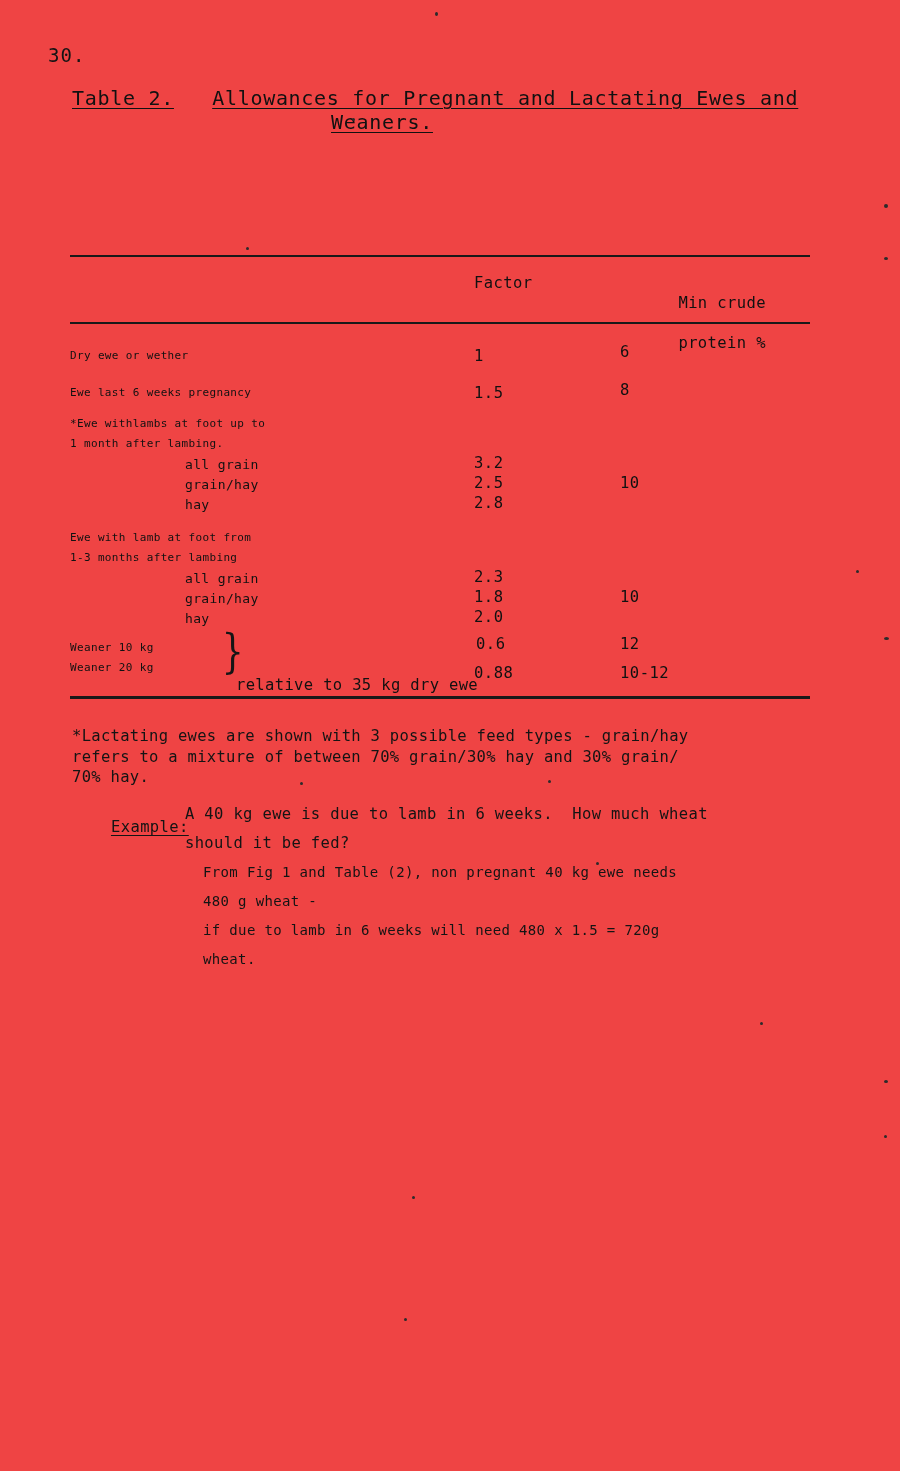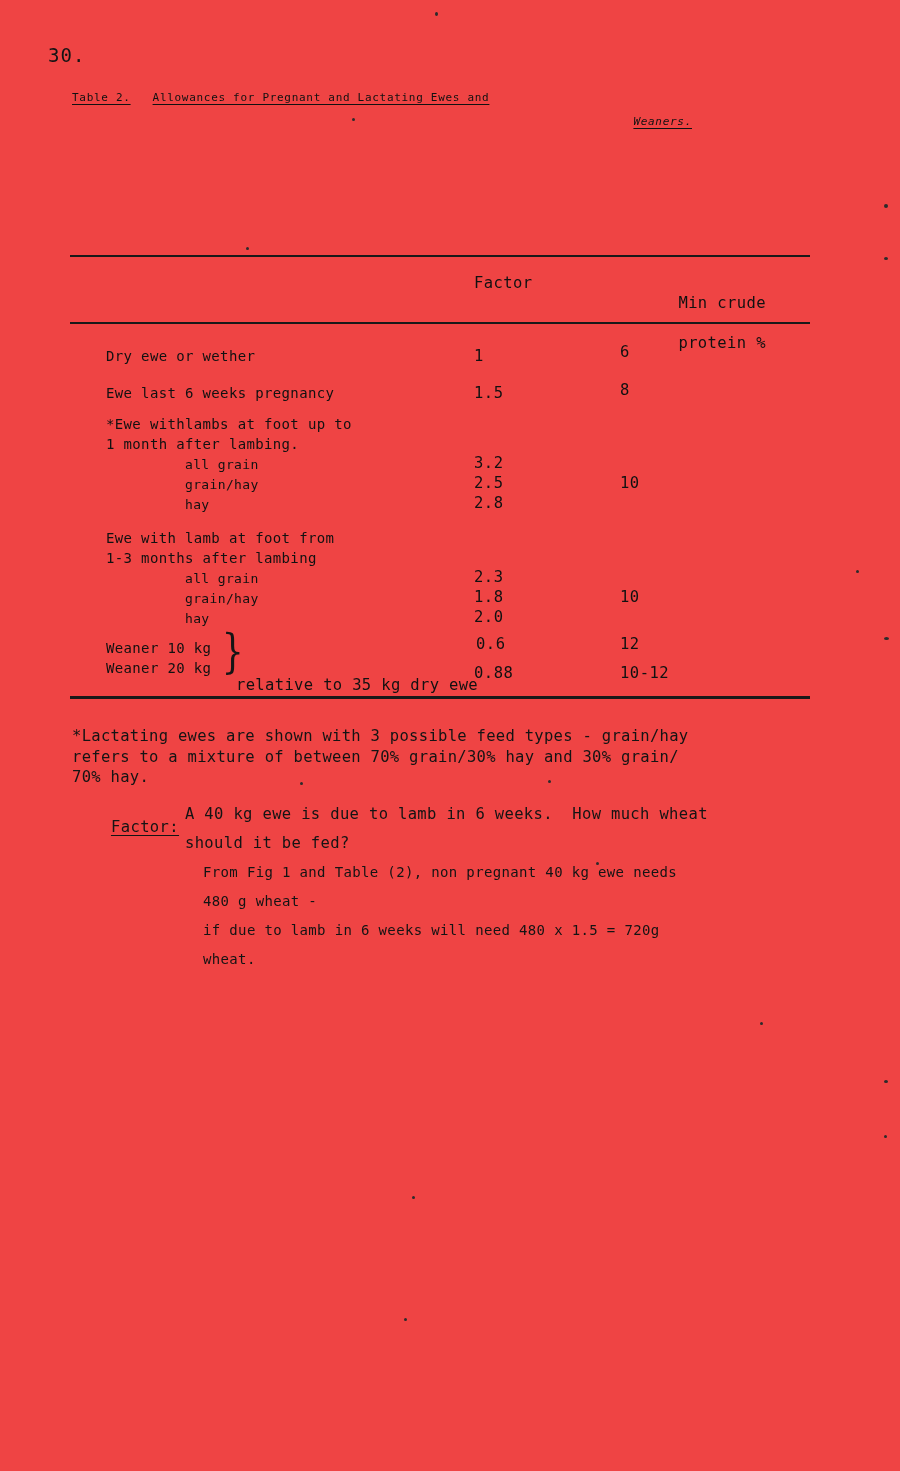--- a/index.html
+++ b/index.html
@@ -37,34 +37,33 @@
     font-size: 19px;
     letter-spacing: 1px;
   }
 
   
   #title-block {
     position: absolute;
     left: 72px;
     top: 86px;
     width: 700px;
-    font-size: 11px;
+    font-size: 20px;
     line-height: 24px;
     letter-spacing: 0.7px;
   }
   #title-line1 {
     display: block;
     white-space: pre;
   }
   #title-line2 {
     display: block;
-    text-align: right;
+    text-align: center;
     width: 620px;
     white-space: pre;
-    font-style: italic;
   }
   .u {
     text-decoration: underline;
     text-underline-offset: 2.5px;
     text-decoration-thickness: 1.2px;
   }
 
   
   #intro {
     position: absolute;
@@ -101,25 +100,24 @@
     line-height: 20px;
     letter-spacing: 0.4px;
     white-space: pre;
   }
   #hdr-factor  { left: 474px; top: 273px; }
   #hdr-protein { left: 620px; top: 273px; }
 
   .row-label {
     position: absolute;
     left: 70px;
-    font-size: 14px;
-    line-height: 20.5px;
-    letter-spacing: 0.35px;
-    white-space: pre;
-    margin-left: 36px;
+    font-size: 11px;
+    line-height: 20.5px;
+    letter-spacing: 0.35px;
+    white-space: pre;
   }
   .sub-label {
     position: absolute;
     left: 185px;
     font-size: 13px;
     line-height: 20.5px;
     letter-spacing: 0.35px;
     white-space: pre;
   }
   .factor-val {
@@ -282,21 +280,21 @@
     <div class="factor-val" style="top:663px">0.88</div>
     <div class="protein-val" style="top:663px">10-12</div>
 
   </div>
 
   <div id="footnote" class="t" style="white-space:pre-wrap">*Lactating ewes are shown with 3 possible feed types - grain/hay
 refers to a mixture of between 70% grain/30% hay and 30% grain/
 70% hay.</div>
 
   <div id="example-label" class="t">
-    <span class="u">Factor:</span>
+    <span class="u">Example:</span>
   </div>
   <div id="example-question" class="t" style="white-space:pre-wrap">A 40 kg ewe is due to lamb in 6 weeks.  How much wheat
 should it be fed?</div>
   <div id="example-answer" class="t" style="white-space:pre-wrap">From Fig 1 and Table (2), non pregnant 40 kg ewe needs
 480 g wheat -
 if due to lamb in 6 weeks will need 480 x 1.5 = 720g
 wheat.</div>
 
   <div class="speck" style="left:435px; top:12px;  width:3px;  height:4px;"></div>
   <div class="speck" style="left:884px; top:204px; width:4px;  height:4px;"></div>

